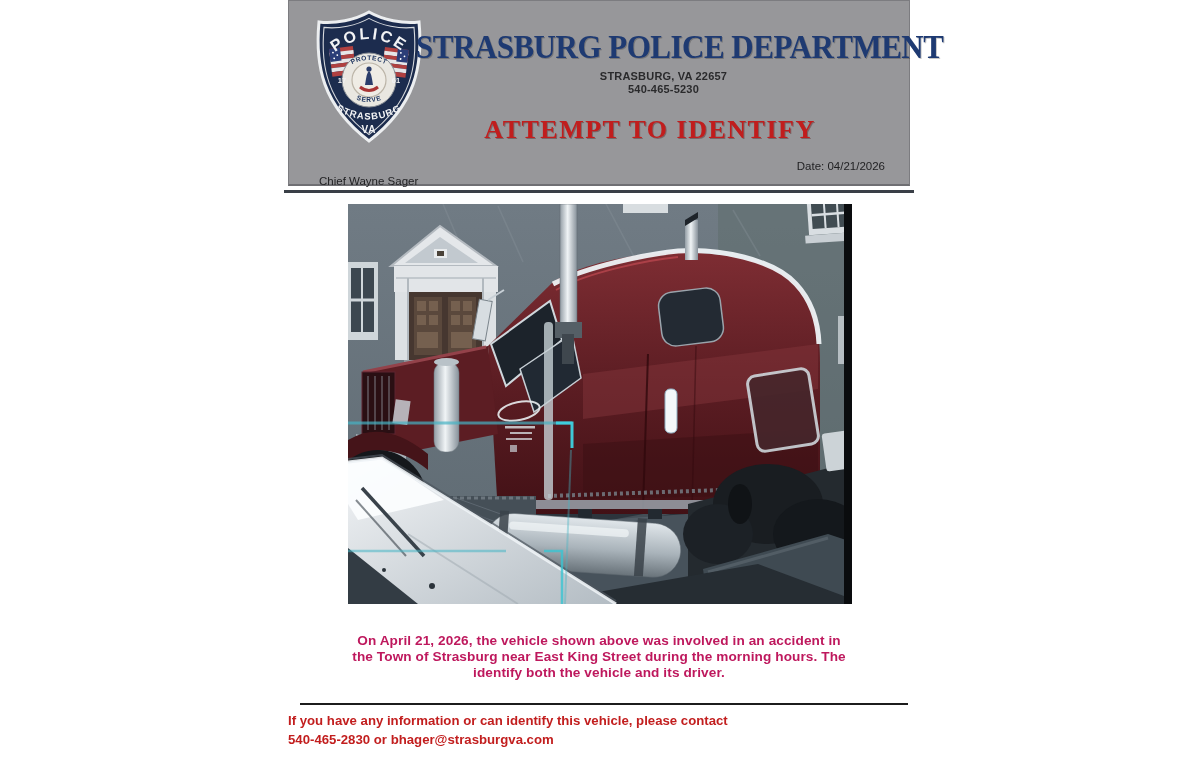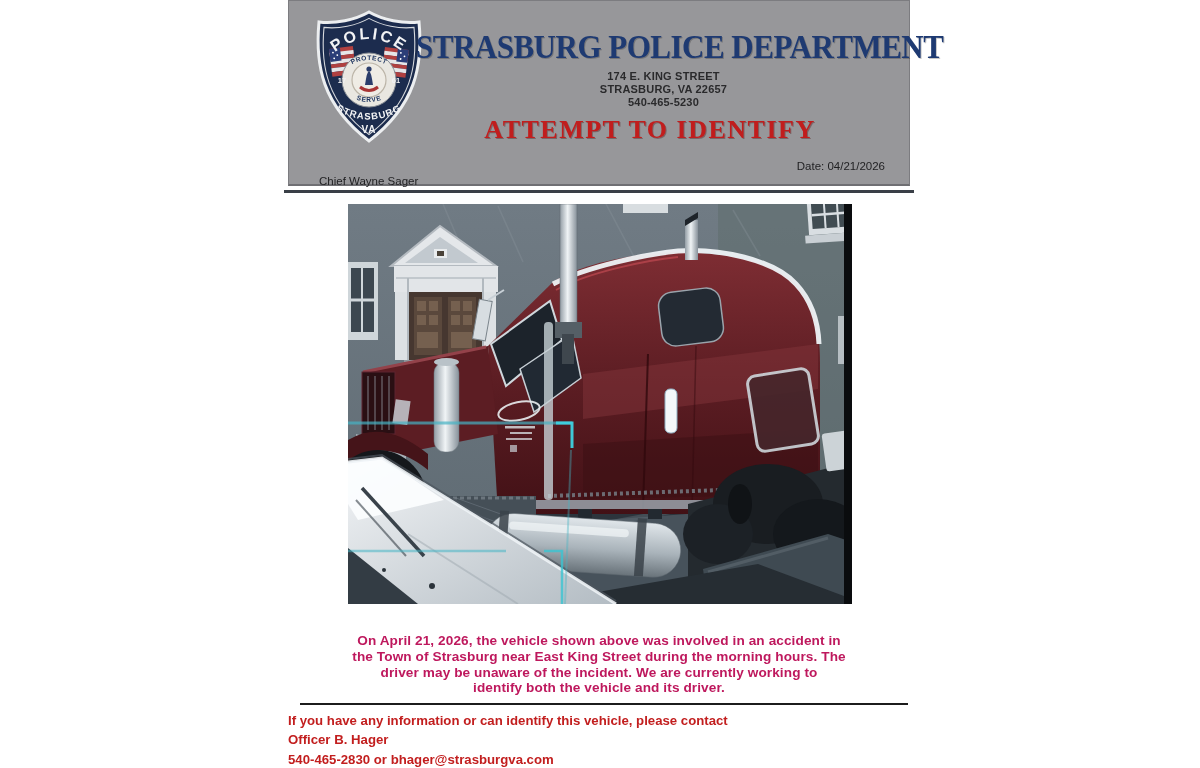--- a/index.html
+++ b/index.html
@@ -105,21 +105,20 @@
         <text x="87" y="78" text-anchor="middle" font-family="Liberation Sans, sans-serif" font-weight="bold" font-size="7.5" fill="#f0f1f3">61</text>
         <text font-family="Liberation Sans, sans-serif" font-weight="bold" font-size="9.5" fill="#f2f3f5" letter-spacing="1">
           <textPath href="#arcCity" startOffset="50%" text-anchor="middle">STRASBURG</textPath>
         </text>
         <text x="60" y="128" text-anchor="middle" font-family="Liberation Sans, sans-serif" font-weight="bold" font-size="10" fill="#f2f3f5" letter-spacing="1">VA</text>
       </svg>
     </div>
 
     <div class="dept-title">STRASBURG POLICE DEPARTMENT</div>
     <div class="addr">
-      <div>174 E. KING STREET</div>
       <div>STRASBURG, VA 22657</div>
       <div>540-465-5230</div>
     </div>
     <div class="alert-title">ATTEMPT TO IDENTIFY</div>
     <div class="chief">Chief Wayne Sager</div>
     <div class="hdr-date">Date: 04/21/2026</div>
   </div>
   <div class="hdr-rule"></div>
 
   <div class="photo">
@@ -323,25 +322,23 @@
         <polyline points="196,347 214,347 214,400" stroke="#38c4d2" stroke-width="2.5" opacity="0.8"></polyline>
       </g>
 
       <rect x="496" y="0" width="8" height="400" fill="#0a0c0e"></rect>
     </svg>
   </div>
 
   <div class="body-text">
     <div>On April 21, 2026, the vehicle shown above was involved in an accident in</div>
     <div>the Town of Strasburg near East King Street during the morning hours. The</div>
-    <div>driver may be unaware of the incident. We are currently working to</div>
     <div>identify both the vehicle and its driver.</div>
   </div>
 
   <div class="divider"></div>
 
   <div class="contact">
     <div>If you have any information or can identify this vehicle, please contact</div>
-    <div>Officer B. Hager</div>
     <div>540-465-2830 or bhager@strasburgva.com</div>
   </div>
 
 </div>
 
 </body></html>

